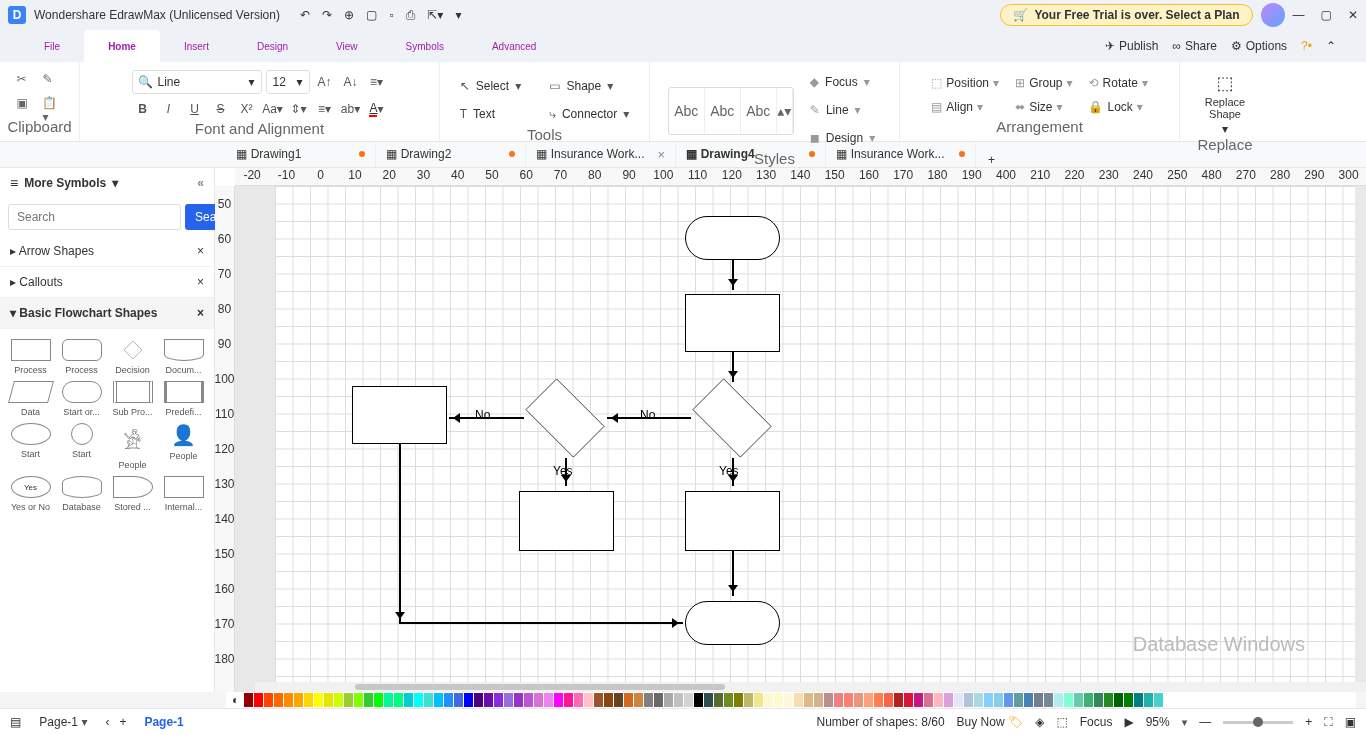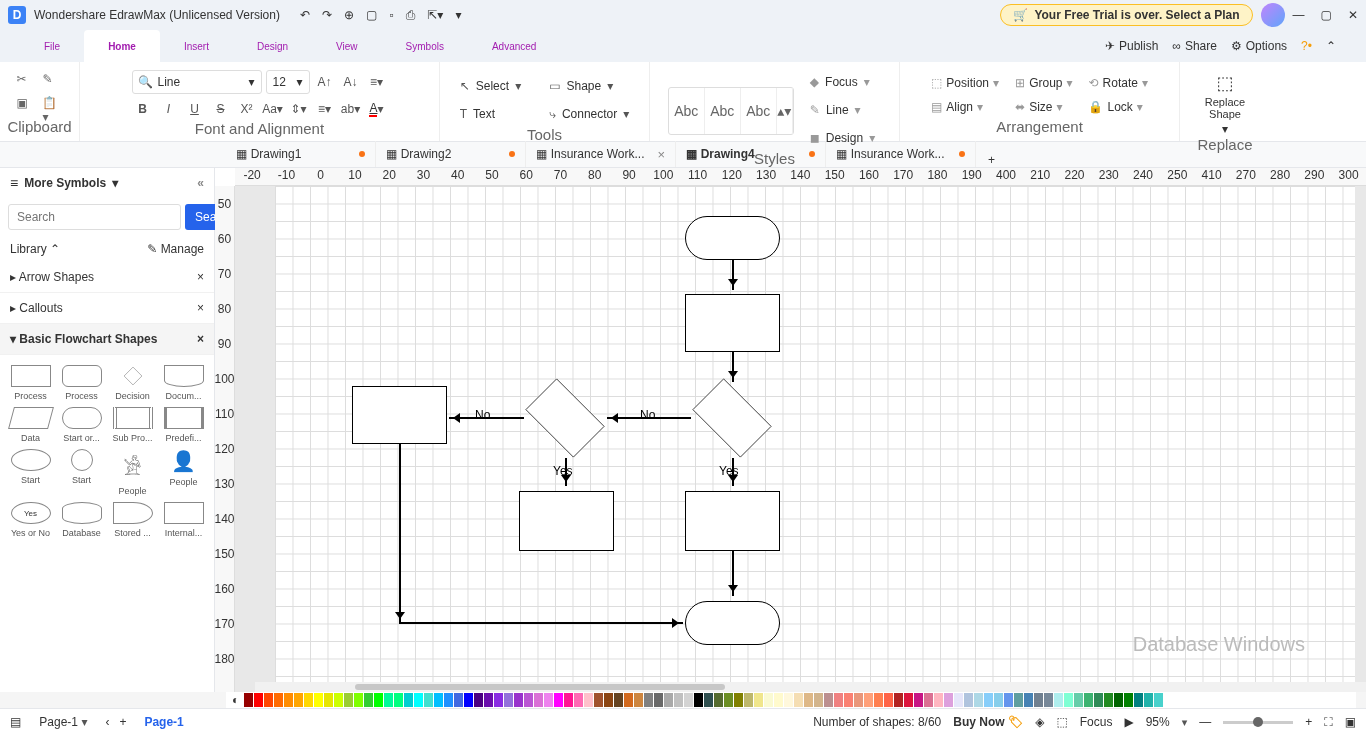--- a/index.html
+++ b/index.html
@@ -72,21 +72,21 @@
 .arrow-h-l::after{content:"";position:absolute;left:-1px;top:-4px;border:5px solid transparent;border-right:7px solid #000}
 .arrow-h-r::after{content:"";position:absolute;right:-1px;top:-4px;border:5px solid transparent;border-left:7px solid #000}
 .flowlabel{position:absolute;font-size:12px;color:#000;background:transparent}
 .color-strip{position:absolute;bottom:27px;left:226px;right:10px;height:16px;display:flex;align-items:center;gap:1px;background:#fff;padding-left:6px}
 .cswatch{width:9px;height:14px}
 .statusbar{position:absolute;bottom:0;left:0;right:0;height:27px;background:#fff;border-top:1px solid #e5e7eb;display:flex;align-items:center;padding:0 10px;gap:12px}
 .status-left{display:flex;align-items:center;gap:10px}
 .page-tab{color:#2563eb;font-weight:600;padding:0 8px}
 .page-tab-inactive{color:#555;padding:0 8px}
 .status-right{margin-left:auto;display:flex;align-items:center;gap:12px;font-size:11px;color:#555}
-.buy-now{color:#f59e0b;font-weight:700}
+.buy-now{color:#f59e0b;font-weight:400}
 .watermark{position:absolute;right:50px;bottom:50px;color:#bbb;font-size:20px;pointer-events:none}
 .scroll-track{position:absolute;bottom:0;left:20px;right:0;height:10px;background:#f1f1f1}
 .scroll-thumb{position:absolute;top:2px;left:100px;width:370px;height:6px;background:#c7c7c7;border-radius:3px}
 </style>
 </head>
 <body>
 
 <div class="titlebar">
   <div class="logo">D</div>
   <div class="app-title">Wondershare EdrawMax (Unlicensed Version)</div>
@@ -246,24 +246,20 @@
 <div class="main-area">
 
   <div class="sidebar">
     <div class="side-header">
       ≡ <span>More Symbols</span><span>▾</span>
       <span class="collapse-icon">«</span>
     </div>
     <div class="search-row">
       <input class="search-input" placeholder="Search" style="">
       <div class="search-btn">Search</div>
-    </div>
-    <div class="lib-row">
-      <span><span>Library</span> ⌃</span>
-      <span>✎ <span>Manage</span></span>
     </div>
     <div class="cat-row">
         <span>▸ <span>Arrow Shapes</span></span>
         <span>×</span>
       </div>
     <div class="cat-row">
         <span>▸ <span>Callouts</span></span>
         <span>×</span>
       </div>
     <div class="cat-row expanded">
@@ -361,21 +357,21 @@
         <div class="rtick">160</div>
         <div class="rtick">170</div>
         <div class="rtick">180</div>
         <div class="rtick">190</div>
         <div class="rtick">400</div>
         <div class="rtick">210</div>
         <div class="rtick">220</div>
         <div class="rtick">230</div>
         <div class="rtick">240</div>
         <div class="rtick">250</div>
-        <div class="rtick">410</div>
+        <div class="rtick">480</div>
         <div class="rtick">270</div>
         <div class="rtick">280</div>
         <div class="rtick">290</div>
         <div class="rtick">300</div>
       </div>
     <div class="ruler-v" id="ruler-v">
         <div class="vtick">50</div>
         <div class="vtick">60</div>
         <div class="vtick">70</div>
         <div class="vtick">80</div>

